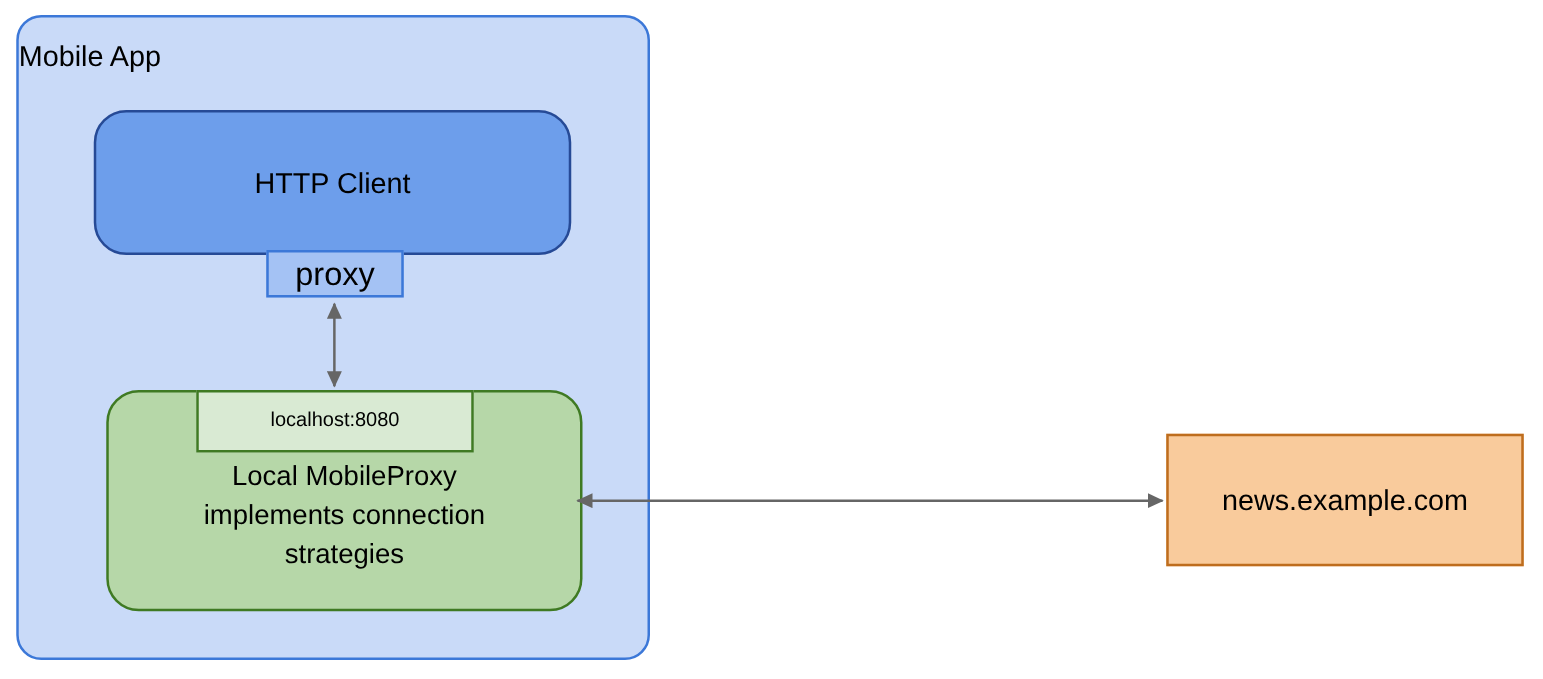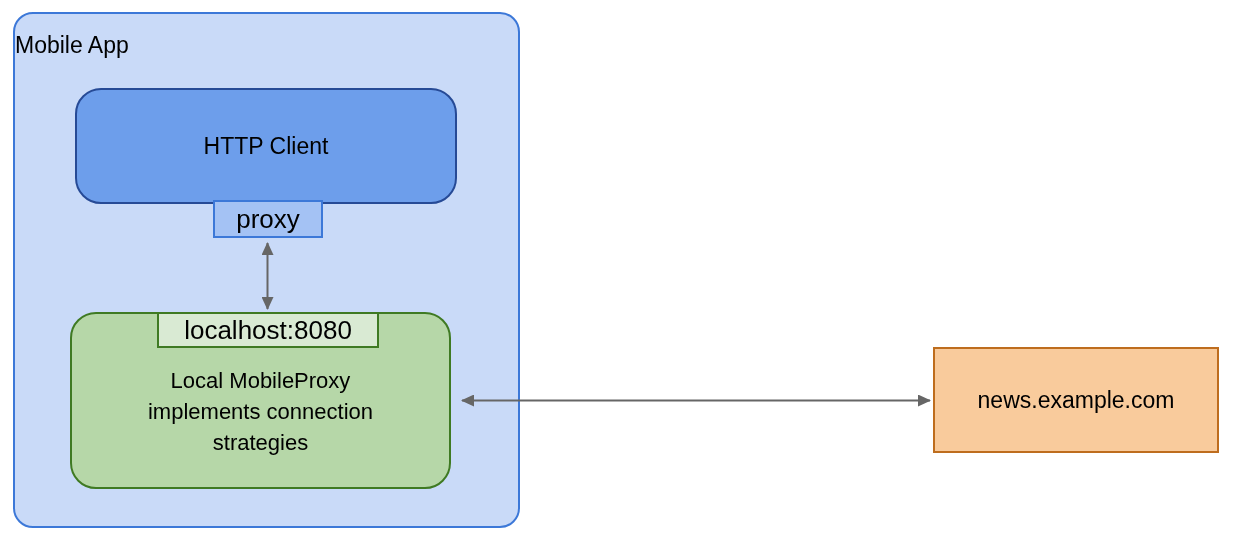--- a/index.html
+++ b/index.html
@@ -53,40 +53,40 @@
   
   .proxy-port {
     left: 198px; top: 186px;
     width: 110px; height: 38px;
     background: var(--port-fill, #A4C2F4);
     border: 2px solid var(--port-border, #3C78D8);
     font-size: 26px;
   }
   
   .mobile-proxy {
-    left: 55px; top: 298px;
+    left: 70px; top: 298px;
     width: 381px; height: 177px;
     background: var(--proxy-fill, #B6D7A8);
     border: 2px solid var(--proxy-border, #3F7A23);
     border-radius: 26px;
     padding-top: 22px;
     font-size: 22px;
     line-height: 31px;
   }
   .mobile-proxy .desc {
     white-space: pre-line;
     max-width: 300px;
   }
   
   .localhost-port {
     left: 142px; top: 298px;
-    width: 222px; height: 36px;
+    width: 222px; height: 50px;
     background: var(--listen-fill, #D9EAD3);
     border: 2px solid var(--listen-border, #3F7A23);
-    font-size: 26px;
+    font-size: 16px;
   }
   
   .server {
     left: 933px; top: 347px;
     width: 286px; height: 106px;
     background: var(--server-fill, #F9CB9C);
     border: 2px solid var(--server-border, #BE6D1E);
     font-size: 23px;
     justify-content: center;
   }

